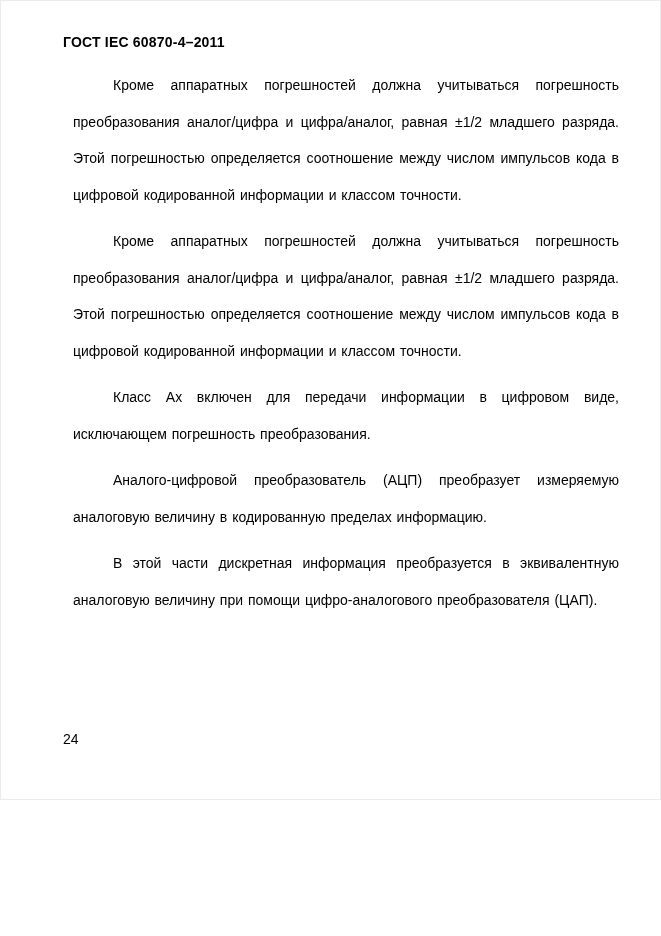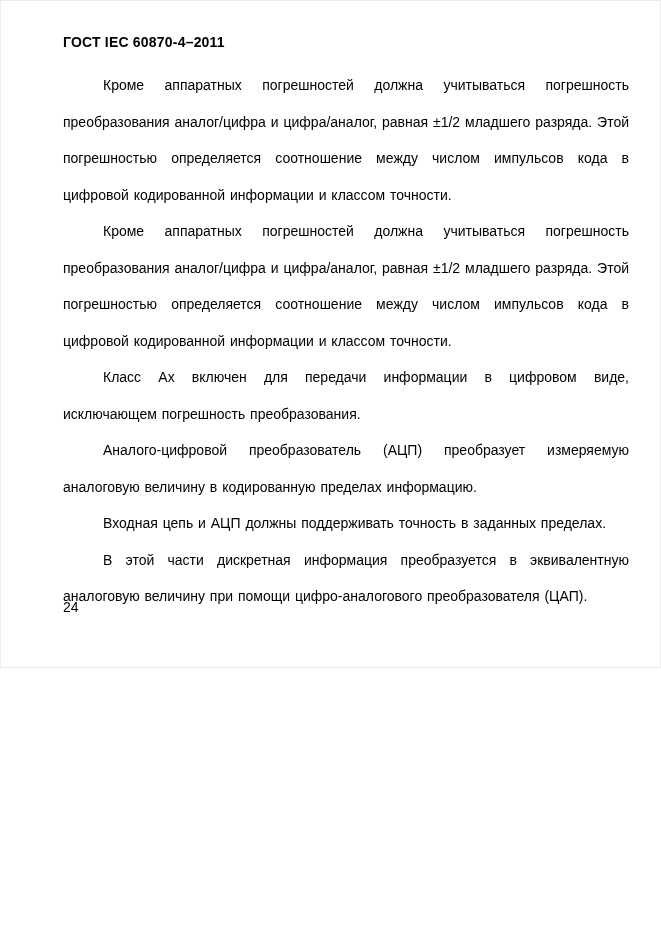--- a/index.html
+++ b/index.html
@@ -9,35 +9,35 @@
   }
   body {
     width: 661px;
     height: 936px;
     font-family: "Liberation Sans", sans-serif;
     color: #000000;
   }
   .page {
     box-sizing: border-box;
     width: 661px;
-    height: 668px;
+    height: 800px;
     padding: 32px 31px 20px 62px;
     position: relative;
     background: #ffffff;
     border: 1px solid #ececec;
   }
   .doc-header {
     font-weight: bold;
     font-size: 14px;
     line-height: 18px;
     margin: 0 0 16px 0;
     letter-spacing: 0.2px;
   }
   .body-text p {
-    margin: 0;
+    margin: 10px;
     font-size: 14px;
     line-height: 36.5px;
     text-align: justify;
     text-indent: 40px;
     word-spacing: 1px;
   }
   .page-number {
     position: absolute;
     left: 62px;
     bottom: 52px;
@@ -50,19 +50,18 @@
 
 <div class="page">
 
   <div class="doc-header">ГОСТ IEC 60870-4–2011</div>
 
   <div class="body-text">
     <p>Кроме аппаратных погрешностей должна учитываться погрешность преобразования аналог/цифра и цифра/аналог, равная ±1/2 младшего разряда. Этой погрешностью определяется соотношение между числом импульсов кода в цифровой кодированной информации и классом точности.</p>
     <p>Кроме аппаратных погрешностей должна учитываться погрешность преобразования аналог/цифра и цифра/аналог, равная ±1/2 младшего разряда. Этой погрешностью определяется соотношение между числом импульсов кода в цифровой кодированной информации и классом точности.</p>
     <p>Класс Ах включен для передачи информации в цифровом виде, исключающем погрешность преобразования.</p>
     <p>Аналого-цифровой преобразователь (АЦП) преобразует измеряемую аналоговую величину в кодированную пределах информацию.</p>
-    <p>Входная цепь и АЦП должны поддерживать точность в заданных пределах.</p>
     <p>В этой части дискретная информация преобразуется в эквивалентную аналоговую величину при помощи цифро-аналогового преобразователя (ЦАП).</p>
   </div>
 
   <div class="page-number">24</div>
 
 </div>
 
 </body></html>

